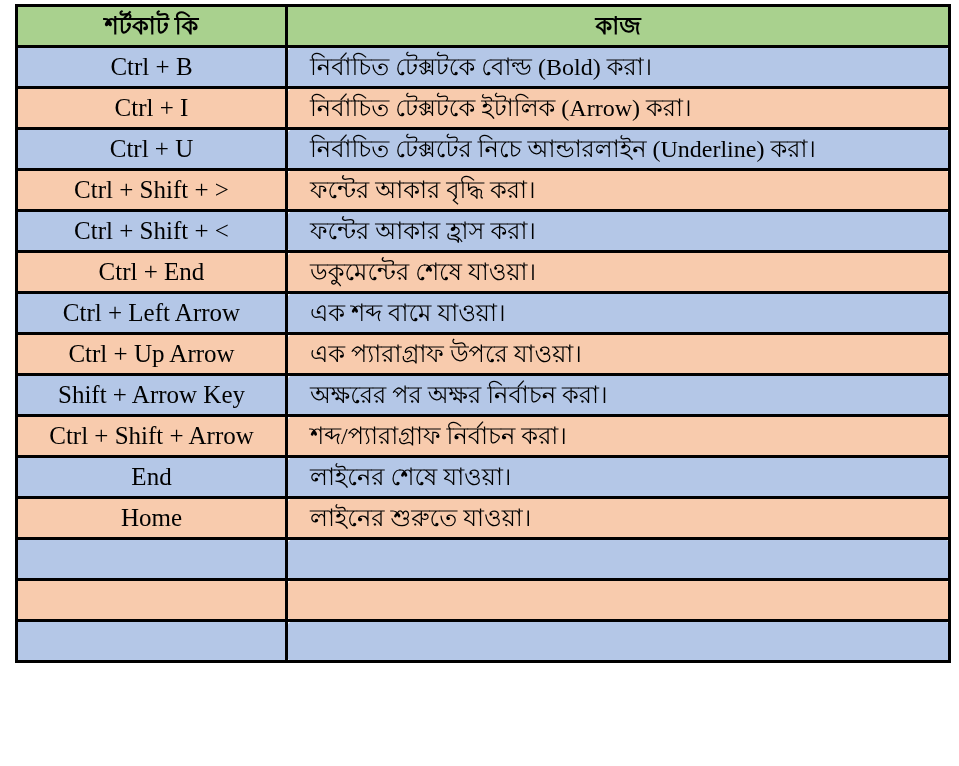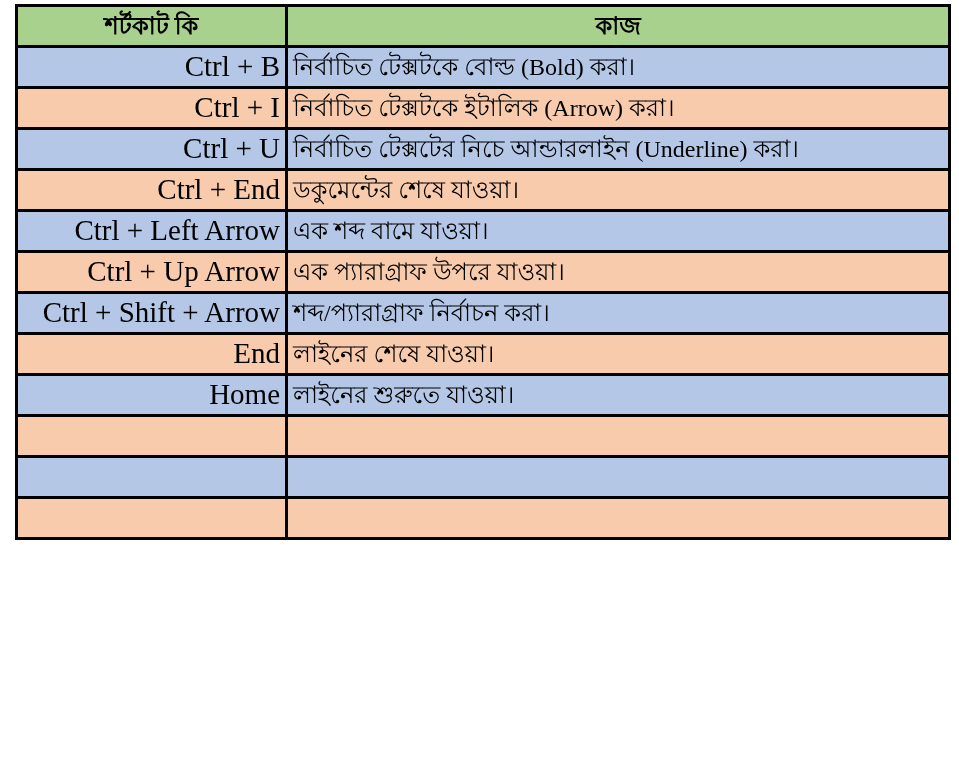--- a/index.html
+++ b/index.html
@@ -21,41 +21,42 @@
     top: 4px;
     width: 933px;
     border-collapse: collapse;
     table-layout: fixed;
   }
   col.c1 { width: 270px; }
   col.c2 { width: 663px; }
   th, td {
     border: 3px solid var(--border-color, #000000);
     height: 38px;
-    padding: 0 5px;
+    padding: 0 22px;
     font-size: 24px;
     line-height: 1.1;
     vertical-align: middle;
     overflow: hidden;
     white-space: nowrap;
   }
   thead th {
     background: var(--header-bg, #A9D18E);
     text-align: center;
     font-weight: bold;
     font-size: 24px;
   }
   tbody td.key-cell {
-    font-size: 29px;
-    text-align: right;
+    font-size: 25px;
+    text-align: center;
     margin-top: 10px;
   }
   tbody td.task-cell {
     font-size: 24px;
     text-align: left;
+    border-radius: 7px;
   }
   tbody tr:nth-child(odd) td { background: var(--row-blue, #B4C7E7); }
   tbody tr:nth-child(even) td { background: var(--row-orange, #F8CBAD); }
 </style>
 </head>
 <body style="background: rgb(255, 255, 255);">
 
 <table class="shortcut-table">
   <colgroup>
     <col class="c1">
@@ -74,30 +75,42 @@
     </tr>
     <tr>
       <td class="key-cell">Ctrl + I</td>
       <td class="task-cell">নির্বাচিত টেক্সটকে ইটালিক (Arrow) করা।</td>
     </tr>
     <tr>
       <td class="key-cell">Ctrl + U</td>
       <td class="task-cell">নির্বাচিত টেক্সটের নিচে আন্ডারলাইন (Underline) করা।</td>
     </tr>
     <tr>
+      <td class="key-cell">Ctrl + Shift + &gt;</td>
+      <td class="task-cell">ফন্টের আকার বৃদ্ধি করা।</td>
+    </tr>
+    <tr>
+      <td class="key-cell">Ctrl + Shift + &lt;</td>
+      <td class="task-cell">ফন্টের আকার হ্রাস করা।</td>
+    </tr>
+    <tr>
       <td class="key-cell">Ctrl + End</td>
       <td class="task-cell">ডকুমেন্টের শেষে যাওয়া।</td>
     </tr>
     <tr>
       <td class="key-cell">Ctrl + Left Arrow</td>
       <td class="task-cell">এক শব্দ বামে যাওয়া।</td>
     </tr>
     <tr>
       <td class="key-cell">Ctrl + Up Arrow</td>
       <td class="task-cell">এক প্যারাগ্রাফ উপরে যাওয়া।</td>
+    </tr>
+    <tr>
+      <td class="key-cell">Shift + Arrow Key</td>
+      <td class="task-cell">অক্ষরের পর অক্ষর নির্বাচন করা।</td>
     </tr>
     <tr>
       <td class="key-cell">Ctrl + Shift + Arrow</td>
       <td class="task-cell">শব্দ/প্যারাগ্রাফ নির্বাচন করা।</td>
     </tr>
     <tr>
       <td class="key-cell">End</td>
       <td class="task-cell">লাইনের শেষে যাওয়া।</td>
     </tr>
     <tr>

